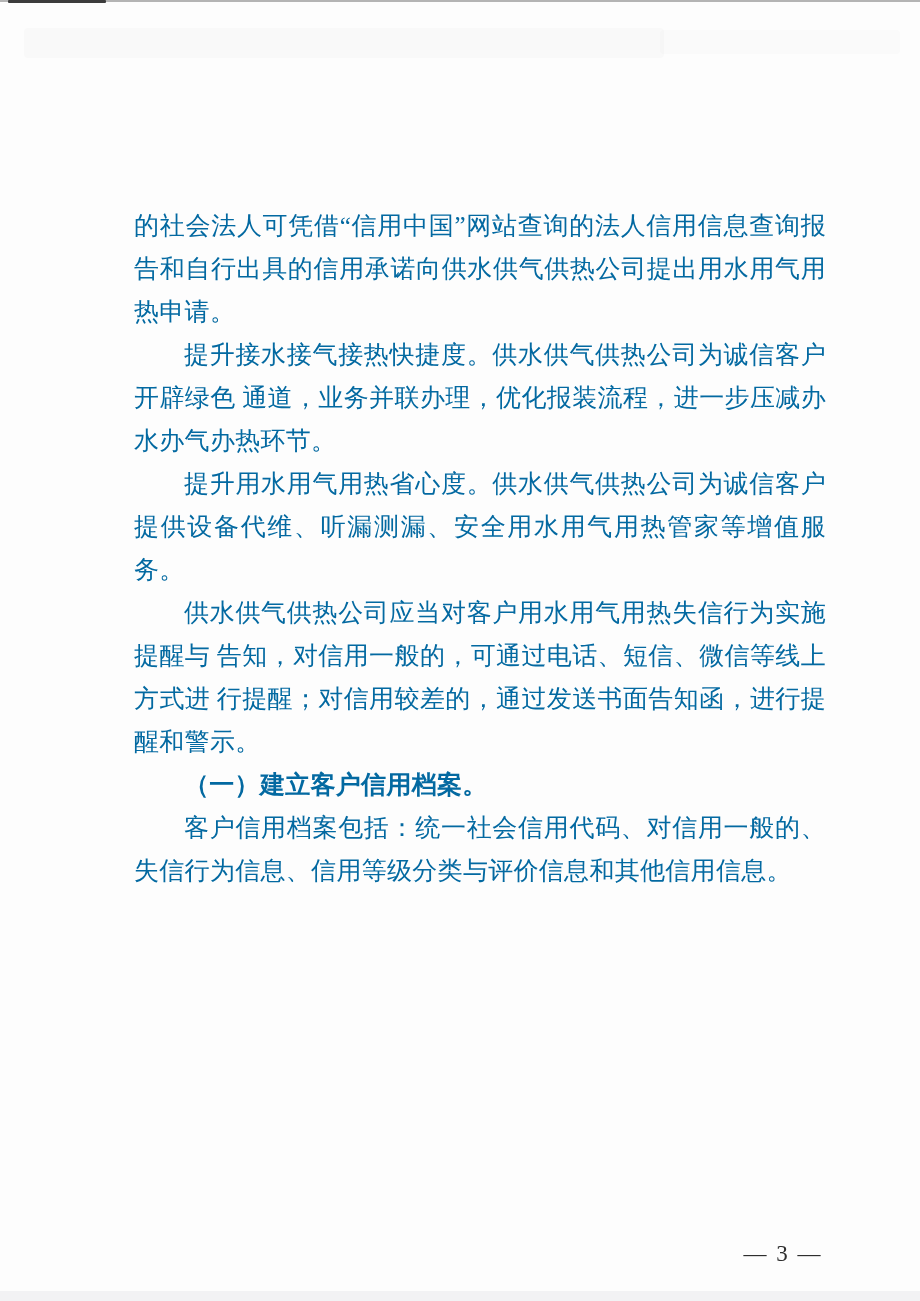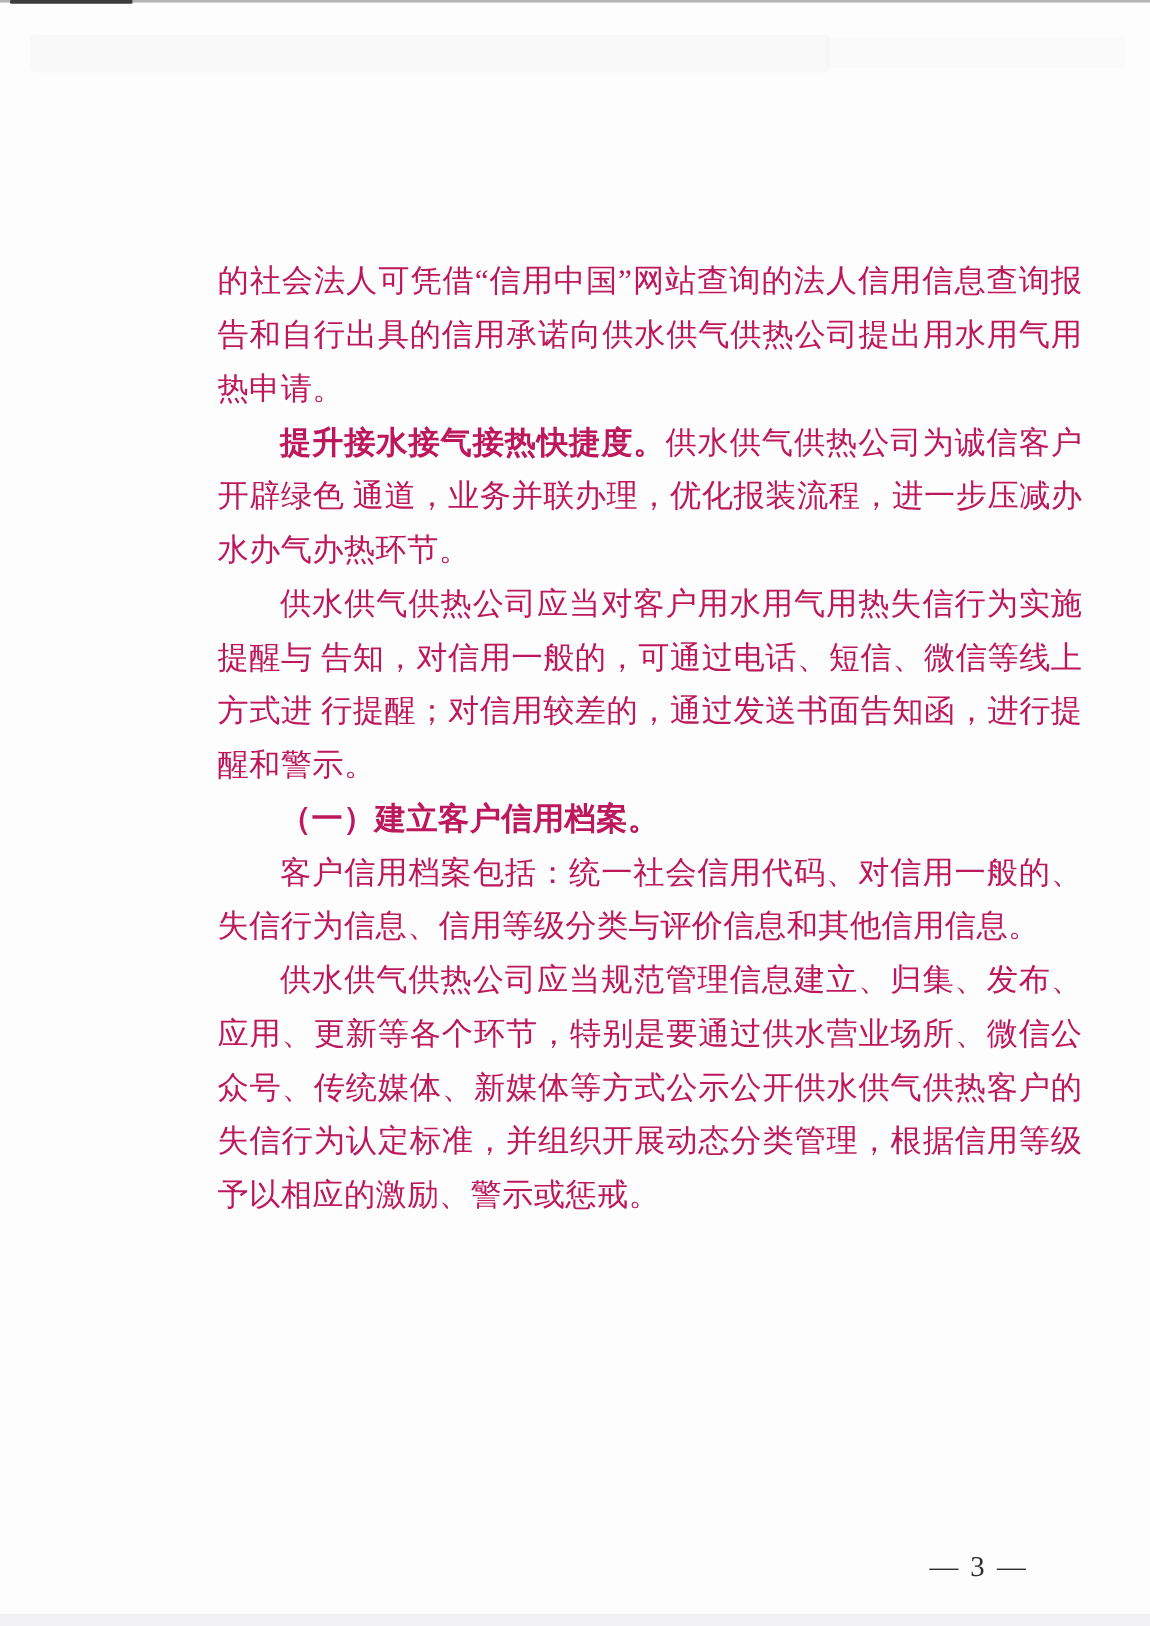--- a/index.html
+++ b/index.html
@@ -60,41 +60,40 @@
     width: 920px;
     height: 10px;
     background: #f2f2f4;
   }
   
   .content {
     position: absolute;
     left: 134px;
     top: 204px;
     width: 692px;
-    color: #be185d;
+    color: #0369a1;
     font-size: 25px;
     line-height: 43px;
     text-align: justify;
     text-justify: inter-ideograph;
     letter-spacing: 0.3px;
-    margin-left: 40px;
   }
   .content p {
     margin: 0;
     padding: 0;
   }
   .content p.indent {
     text-indent: 50px;
   }
   .run-body {
     font-weight: normal;
   }
   .run-hei {
     font-family: "Liberation Sans", "DejaVu Sans", sans-serif;
-    font-weight: bold;
+    font-weight: normal;
   }
   .run-bold {
     font-weight: bold;
   }
   
   .footer-page-number {
     position: absolute;
     left: 738px;
     top: 1240px;
     width: 90px;
@@ -114,21 +113,21 @@
   <div class="top-edge-line"></div>
   <div class="top-edge-line-dark"></div>
   <div class="ghost-band"></div>
   <div class="ghost-band-2"></div>
   <div class="bottom-edge-band"></div>
 
   <div class="content">
 
   <p><span class="run-body">的社会法人可凭借“信用中国”网站查询的法人信用信息查询报告和自行出具的信用承诺向供水供气供热公司提出用水用气用热申请。</span></p>
       <p class="indent"><span class="run-hei">提升接水接气接热快捷度。</span><span class="run-body">供水供气供热公司为诚信客户开辟绿色 通道，业务并联办理，优化报装流程，进一步压减办水办气办热环节。</span></p>
+      <p class="indent"><span class="run-hei">提升用水用气用热省心度。</span><span class="run-body">供水供气供热公司为诚信客户提供设备代维、听漏测漏、安全用水用气用热管家等增值服务。</span></p>
       <p class="indent"><span class="run-body">供水供气供热公司应当对客户用水用气用热失信行为实施提醒与 告知，对信用一般的，可通过电话、短信、微信等线上方式进 行提醒；对信用较差的，通过发送书面告知函，进行提醒和警示。</span></p>
       <p class="indent"><span class="run-bold">（一）建立客户信用档案。</span></p>
       <p class="indent"><span class="run-body">客户信用档案包括：统一社会信用代码、对信用一般的、失信行为信息、信用等级分类与评价信息和其他信用信息。</span></p>
-      <p class="indent"><span class="run-body">供水供气供热公司应当规范管理信息建立、归集、发布、应用、更新等各个环节，特别是要通过供水营业场所、微信公众号、传统媒体、新媒体等方式公示公开供水供气供热客户的失信行为认定标准，并组织开展动态分类管理，根据信用等级予以相应的激励、警示或惩戒。</span></p>
     </div>
 
   <div class="footer-page-number">— 3 —</div>
 
 </div>
 
 </body></html>

